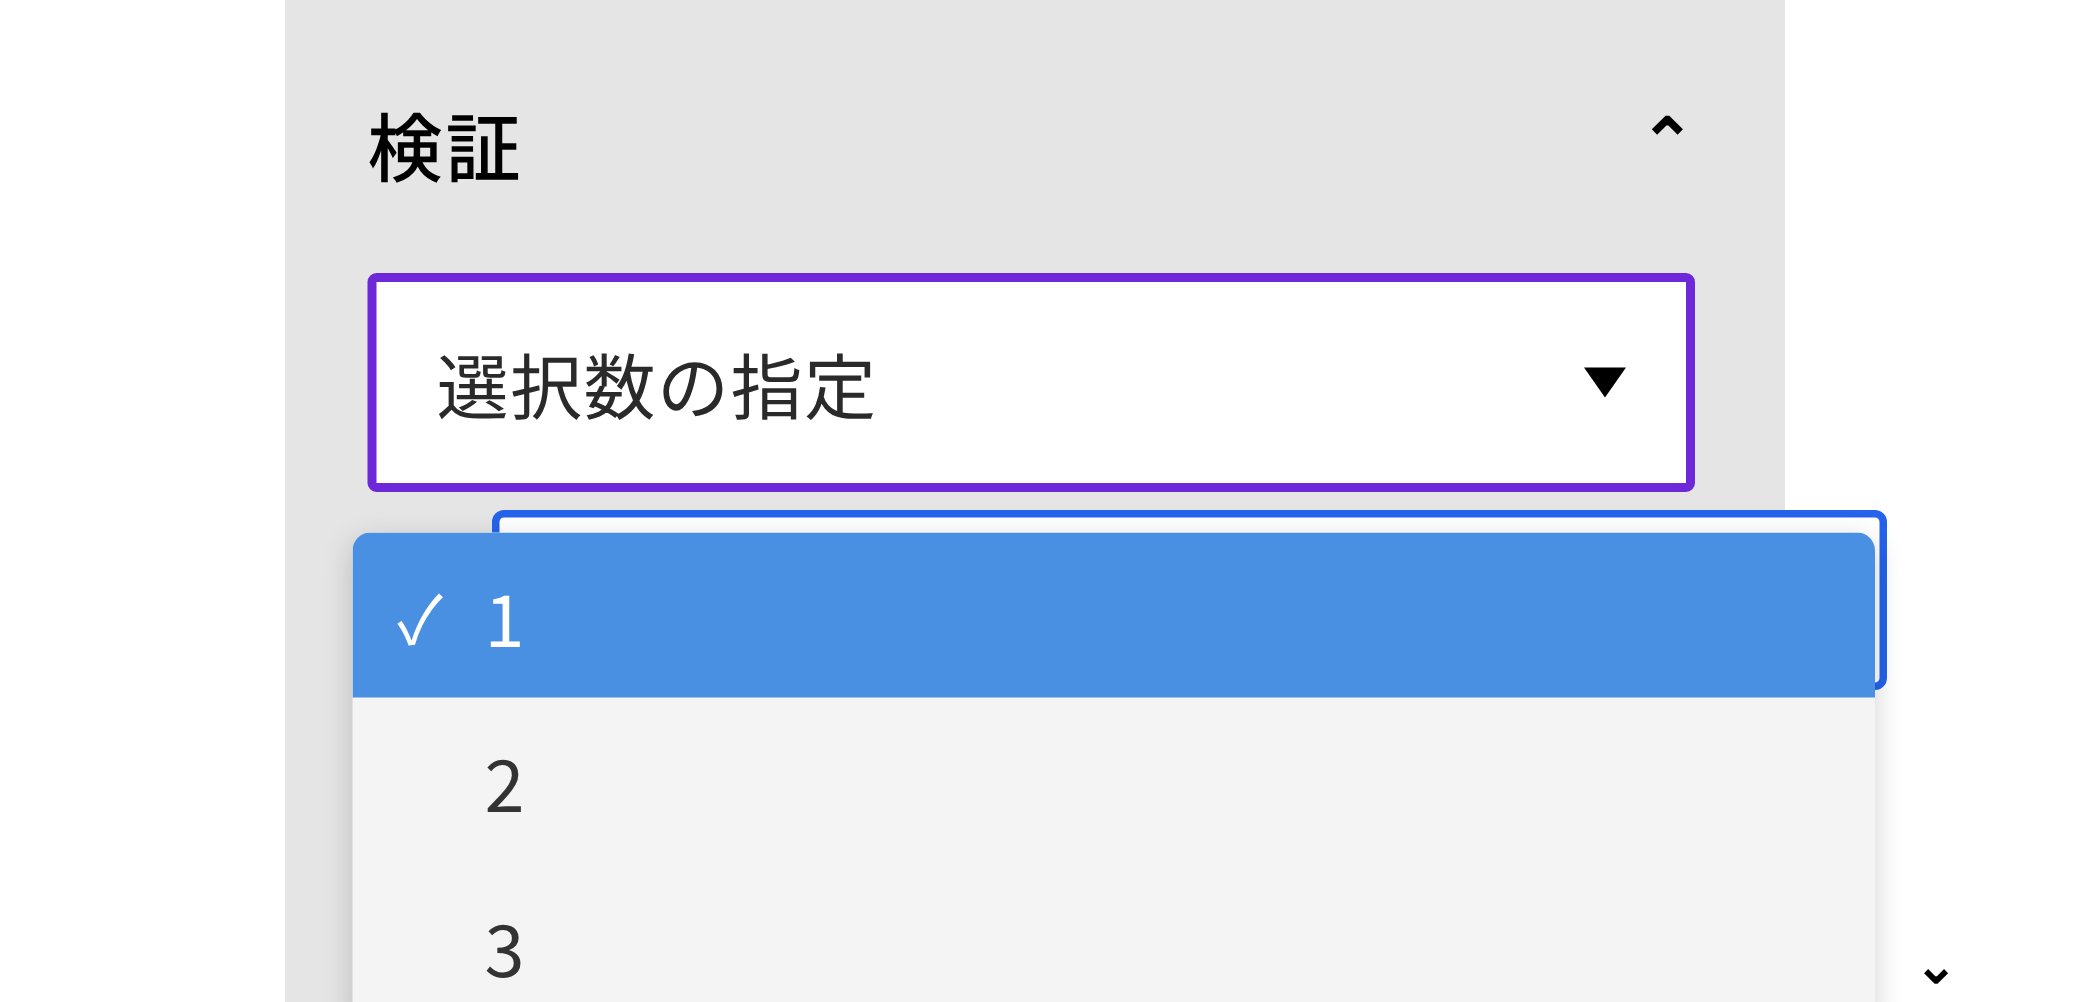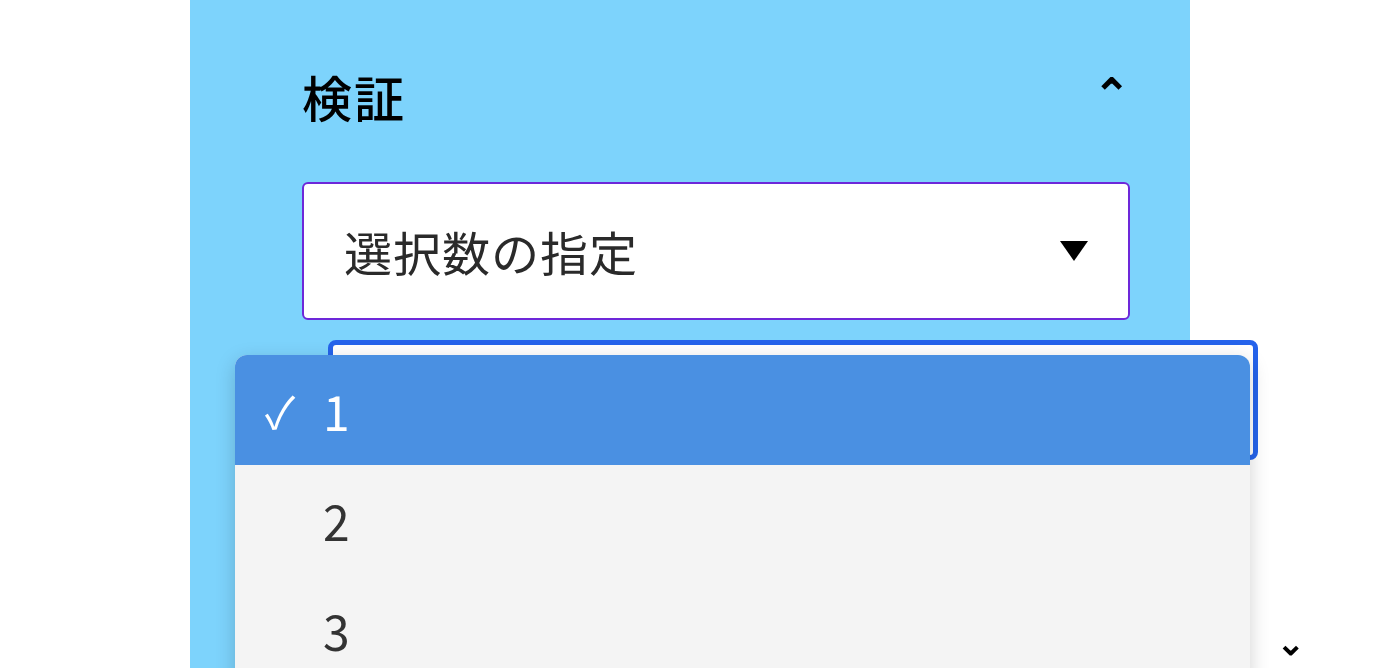--- a/index.html
+++ b/index.html
@@ -13,22 +13,22 @@
       width: 1400px;
       height: 668px;
       position: relative;
     }
     .panel {
       position: absolute;
       left: 190px;
       top: 0;
       width: 1000px;
       height: 668px;
-      background: #7dd3fc;
-      padding: 60px 60px 0 112px;
+      background: #e5e5e5;
+      padding: 60px 60px 0 55px;
     }
     .section-header {
       display: flex;
       justify-content: space-between;
       align-items: center;
       margin-bottom: 50px;
     }
     .section-title {
       font-size: 50px;
       font-weight: 500;
@@ -37,21 +37,21 @@
     }
     .chevron-up {
       font-size: 44px;
       font-weight: 700;
       color: #000;
       position: relative;
       top: -5px;
     }
     .dropdown-box {
       background: #ffffff;
-      border: 2px solid #6d28d9;
+      border: 6px solid #6d28d9;
       border-radius: 6px;
       padding: 32px 40px;
       display: flex;
       justify-content: space-between;
       align-items: center;
       cursor: pointer;
       margin-bottom: 40px;
     }
     .dropdown-label {
       font-size: 48px;

